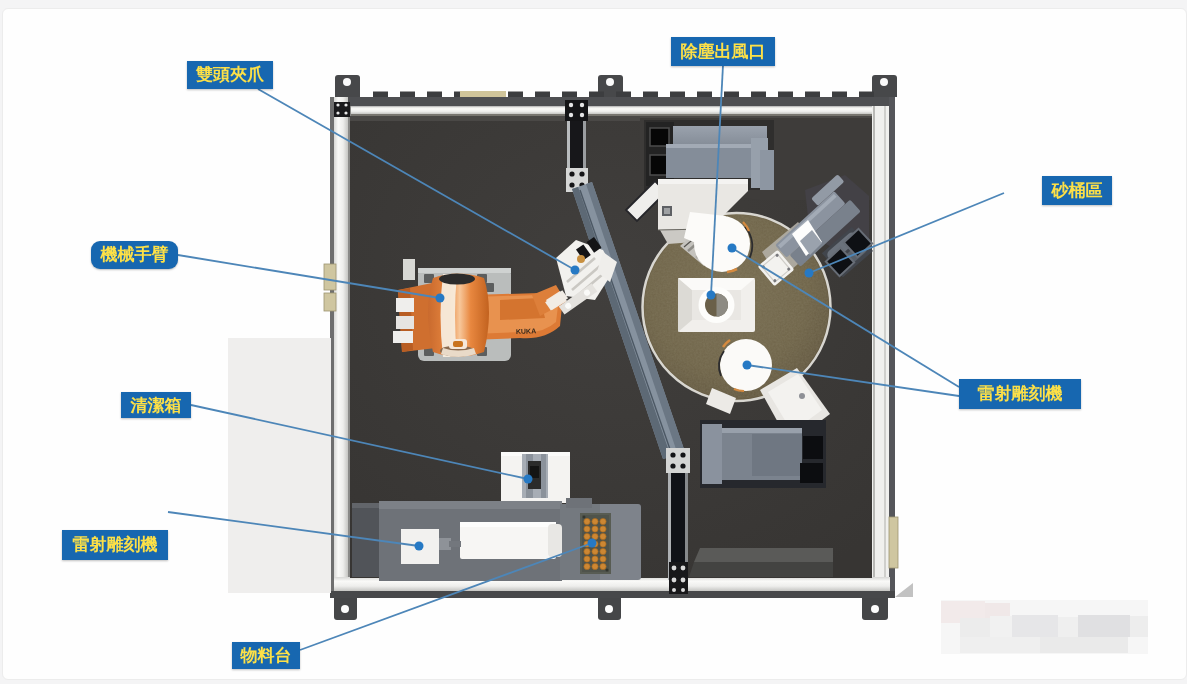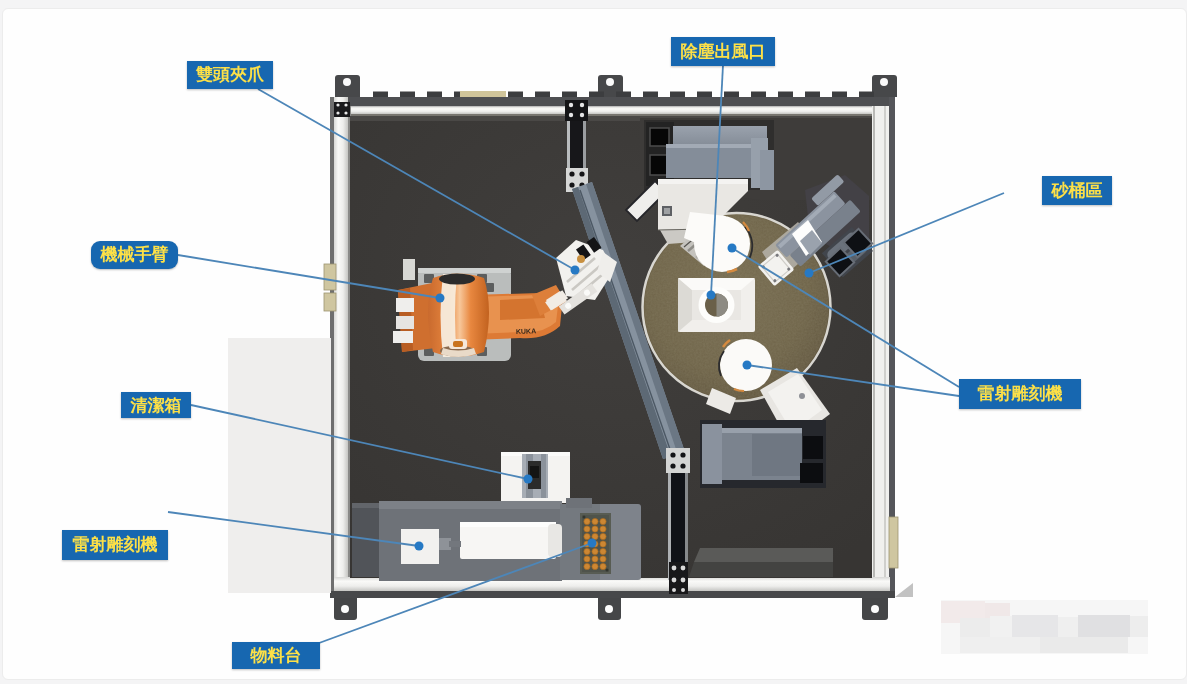--- a/index.html
+++ b/index.html
@@ -433,14 +433,14 @@
     <circle cx="747" cy="365" r="4.5"></circle>
   </g>
 </svg>
 
 <div class="lbl" style="left:187px;top:61px;width:86px;height:28px;line-height:28px;">雙頭夾爪</div>
 <div class="lbl" style="left:671px;top:37px;width:104px;height:29px;line-height:29px;">除塵出風口</div>
 <div class="lbl" style="left:1004px;top:176px;width:70px;height:29px;line-height:29px;margin-left:38px;">砂桶區</div>
 <div class="lbl" style="left:91px;top:241px;width:87px;height:28px;line-height:28px;border-radius:9px;">機械手臂</div>
 <div class="lbl" style="left:121px;top:392px;width:70px;height:26px;line-height:28px;">清潔箱</div>
 <div class="lbl" style="left:62px;top:530px;width:106px;height:30px;line-height:30px;">雷射雕刻機</div>
-<div class="lbl" style="left:232px;top:642px;width:88px;height:27px;line-height:27px;">物料台</div>
+<div class="lbl" style="left:232px;top:642px;width:68px;height:27px;line-height:27px;">物料台</div>
 <div class="lbl" style="left:959px;top:379px;width:122px;height:30px;line-height:30px;">雷射雕刻機</div>
 
 </body></html>

